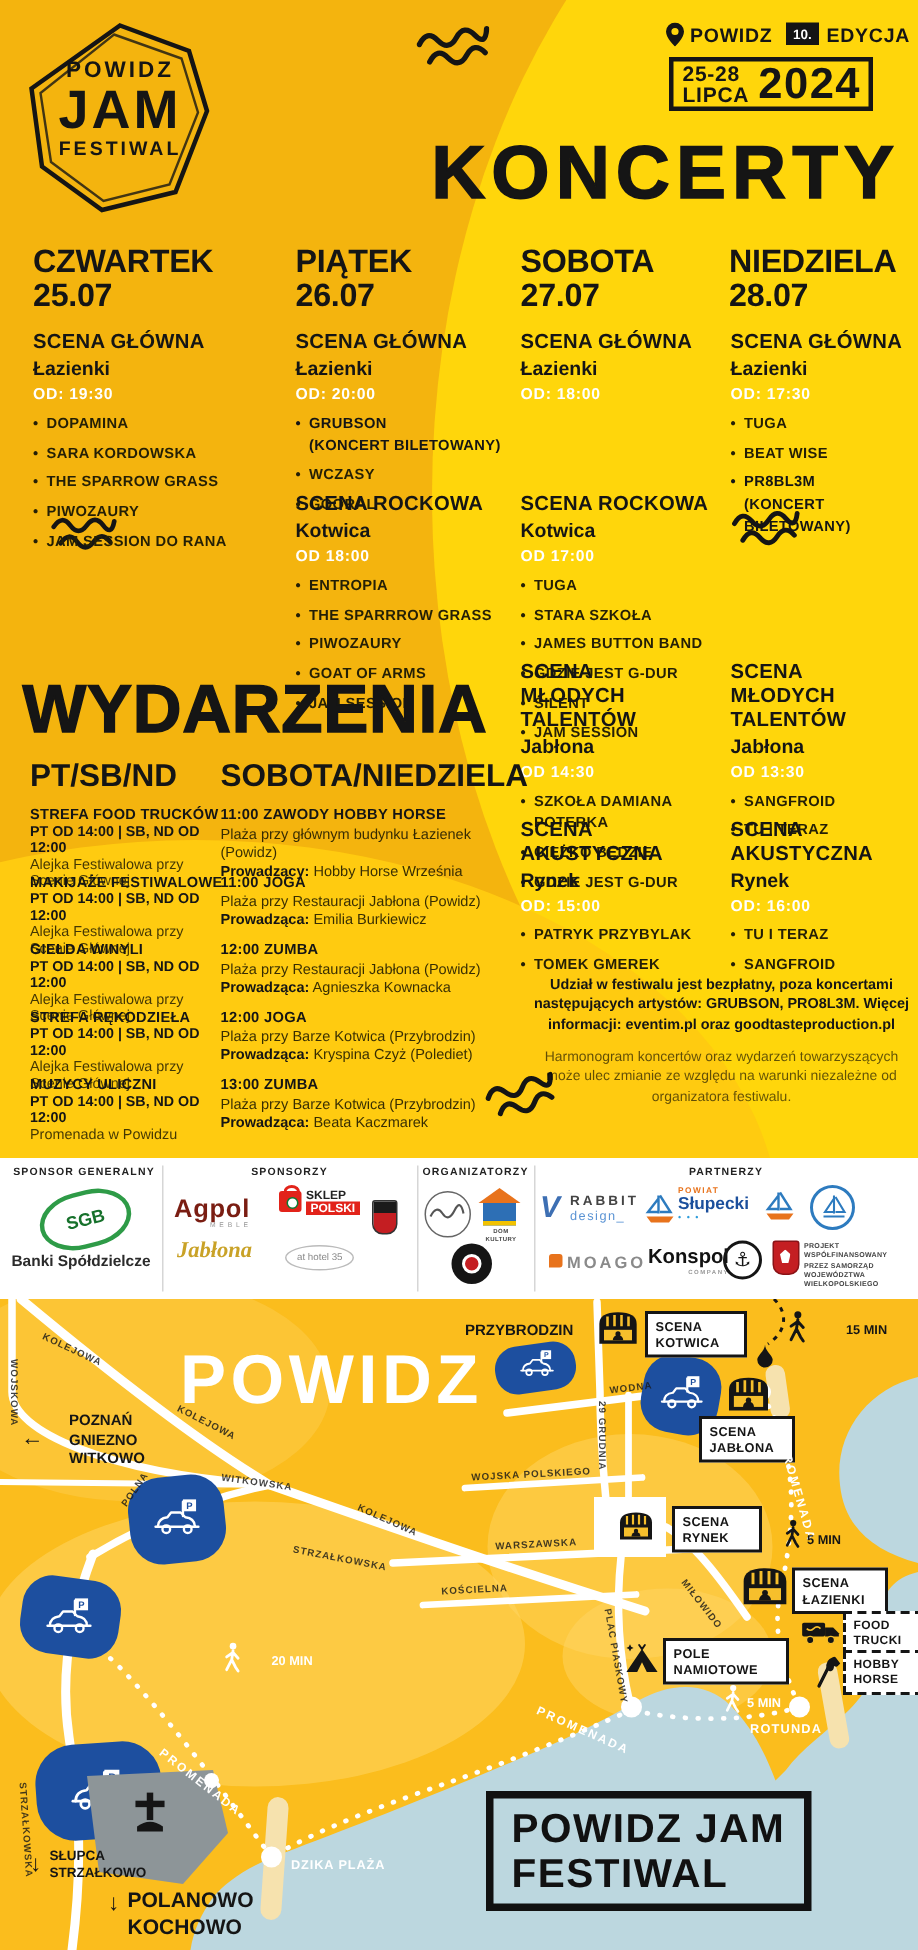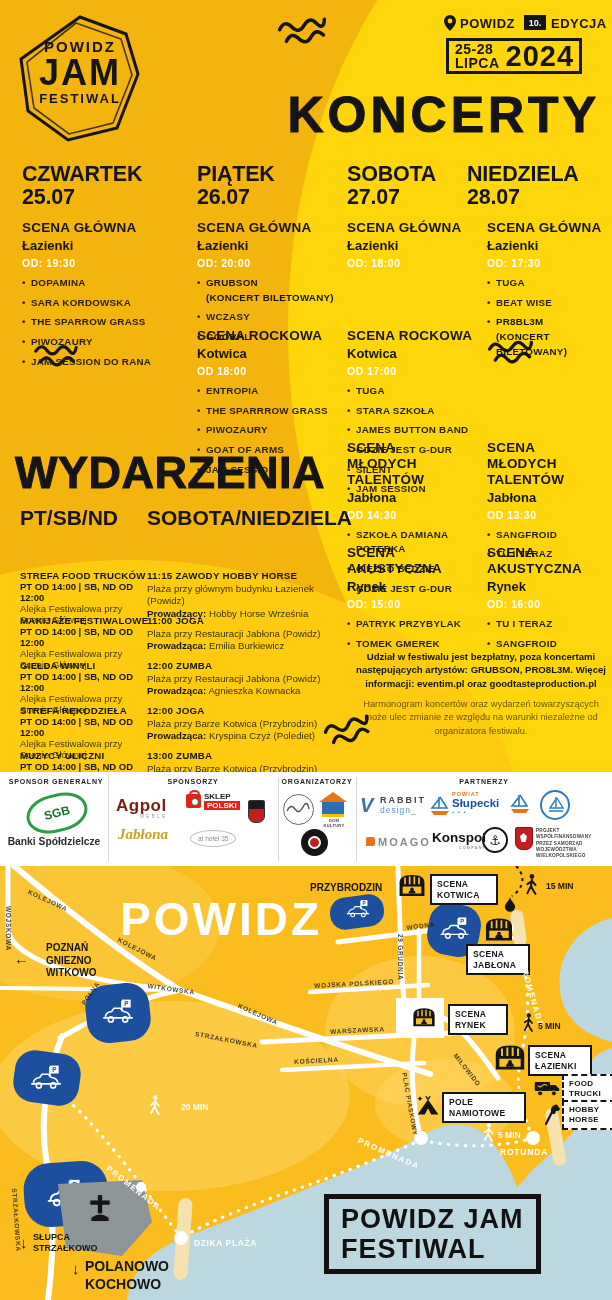--- a/index.html
+++ b/index.html
@@ -22,21 +22,21 @@
   .edbox{left:524px;top:15px;width:22px;height:15px;background:#151515;color:#fff;font-size:9px;
          display:flex;align-items:center;justify-content:center;}
   .edlab{left:551px;top:16px;font-size:13px;letter-spacing:.5px;}
   .datebox{position:absolute;left:446px;top:38px;width:136px;height:36px;border:3.5px solid #151515;
            display:flex;align-items:center;padding:0 6px;box-sizing:border-box;}
   .dleft{font-size:14px;font-weight:900;line-height:1.02;letter-spacing:.5px;}
   .dyear{font-size:29px;font-weight:900;margin-left:6px;letter-spacing:1px;}
   .koncerty{position:absolute;right:12px;top:86px;font-size:50px;font-weight:900;letter-spacing:4px;}
   .xl{-webkit-text-stroke:1px #151515;}
   .dayh{position:absolute;top:163px;font-size:21.5px;font-weight:900;line-height:1.08;letter-spacing:-.2px;}
-  .dh0{left:22px}.dh1{left:197px}.dh2{left:347px}.dh3{left:467px}
+  .dh0{left:22px}.dh1{left:197px}.dh2{left:347px}.dh3{left:486px}
   .stage{position:absolute;}
   .st0{left:22px;top:220px;width:162px}
   .st1{left:197px;top:220px;width:148px}
   .st2{left:197px;top:328px;width:152px}
   .st3{left:347px;top:220px;width:138px}
   .st4{left:347px;top:328px;width:142px}
   .st5{left:347px;top:440px;width:118px}
   .st6{left:347px;top:545px;width:120px}
   .st7{left:487px;top:220px;width:122px}
   .st8{left:487px;top:440px;width:118px}
@@ -52,21 +52,21 @@
   .wave{position:absolute;}
   .w-top{left:278px;top:16px;width:50px;transform:rotate(-8deg);}
   .w-left{left:34px;top:342px;width:44px;}
   .w-right{left:488px;top:338px;width:46px;transform:rotate(-4deg);}
   .w-bot{left:324px;top:716px;width:48px;transform:rotate(-16deg);}
   .wyd-title{position:absolute;left:15px;top:447px;font-size:45px;font-weight:900;letter-spacing:.5px;}
   .wyd-sub{position:absolute;top:506px;font-size:21px;font-weight:900;}
   .ws1{left:20px}.ws2{left:147px}
   .ecol{position:absolute;top:538px;}
   .ec1{left:20px;width:130px}.ec2{left:147px;width:198px}
-  .eitem{position:absolute;left:0;width:100%;margin-top:32px;}
+  .eitem{position:absolute;left:0;width:100%;}
   .ei0{top:0}.ei1{top:45px}.ei2{top:90px}.ei3{top:135px}.ei4{top:180px}
   .ename{font-size:9.7px;font-weight:800;line-height:11px;letter-spacing:.2px;}
   .etime{font-size:9.5px;font-weight:700;line-height:11px;}
   .eplace{font-size:9.6px;font-weight:400;line-height:11px;color:rgba(20,18,0,.8);}
   .e2name{font-size:9.8px;font-weight:800;line-height:12.5px;letter-spacing:.2px;}
   .e2place{font-size:9.7px;font-weight:400;line-height:12.5px;color:rgba(20,18,0,.85);}
   .e2lead{font-size:9.7px;line-height:12.5px;color:rgba(20,18,0,.85);}
   .e2lead b{font-weight:800;color:#151515;}
   .note{position:absolute;left:352px;width:258px;text-align:center;}
   .n1{top:650px;font-size:9.6px;font-weight:800;line-height:1.4;}
@@ -407,21 +407,21 @@
     </div>
     <div class="eitem ei4">
       <div class="ename">MUZYCY ULICZNI</div>
       <div class="etime">PT OD 14:00 | SB, ND OD 12:00</div>
       <div class="eplace">Promenada w Powidzu</div>
     </div>
   </div>
 
   <div class="ecol ec2">
     <div class="eitem ei0">
-      <div class="e2name">11:15 ZAWODY HOBBY HORSE</div>
+      <div class="e2name">11:00 ZAWODY HOBBY HORSE</div>
       <div class="e2place">Plaża przy głównym budynku Łazienek (Powidz)</div>
       <div class="e2lead"><b>Prowadzący:</b> <span>Hobby Horse Września</span></div>
     </div>
     <div class="eitem ei1">
       <div class="e2name">11:00 JOGA</div>
       <div class="e2place">Plaża przy Restauracji Jabłona (Powidz)</div>
       <div class="e2lead"><b>Prowadząca:</b> <span>Emilia Burkiewicz</span></div>
     </div>
     <div class="eitem ei2">
       <div class="e2name">12:00 ZUMBA</div>
@@ -607,21 +607,21 @@
 KOCHOWO</div>
   <div class="arrow" style="left:72px;top:394px;">↓</div>
 
   <svg class="micon" style="left:398px;top:6px;" width="28" height="26" viewBox="0 0 36 32">
       <use href="#stage-ic"></use>
     </svg>
   <div class="scene-box" style="left:430px;top:8px;width:54px;">SCENA KOTWICA</div>
   <svg class="micon" style="left:522px;top:7px;color:#151515;" width="18" height="24" viewBox="0 0 20 26">
       <use href="#walk-ic"></use>
     </svg>
-  <div class="mlab walkl" style="left:546px;top:15px;">15 MIN</div>
+  <div class="mlab walkl" style="left:564px;top:15px;">15 MIN</div>
 
   <svg class="micon" style="left:484px;top:50px;" width="30" height="26" viewBox="0 0 36 32">
       <use href="#stage-ic"></use>
     </svg>
   <div class="scene-box" style="left:466px;top:78px;width:50px;">SCENA JABŁONA</div>
 
   <div class="mlab promlab" style="left:527px;top:96px;transform:rotate(74deg);">PROMENADA</div>
 
   <svg class="micon" style="left:412px;top:139px;" width="24" height="24" viewBox="0 0 36 32">
       <use href="#stage-ic"></use>

